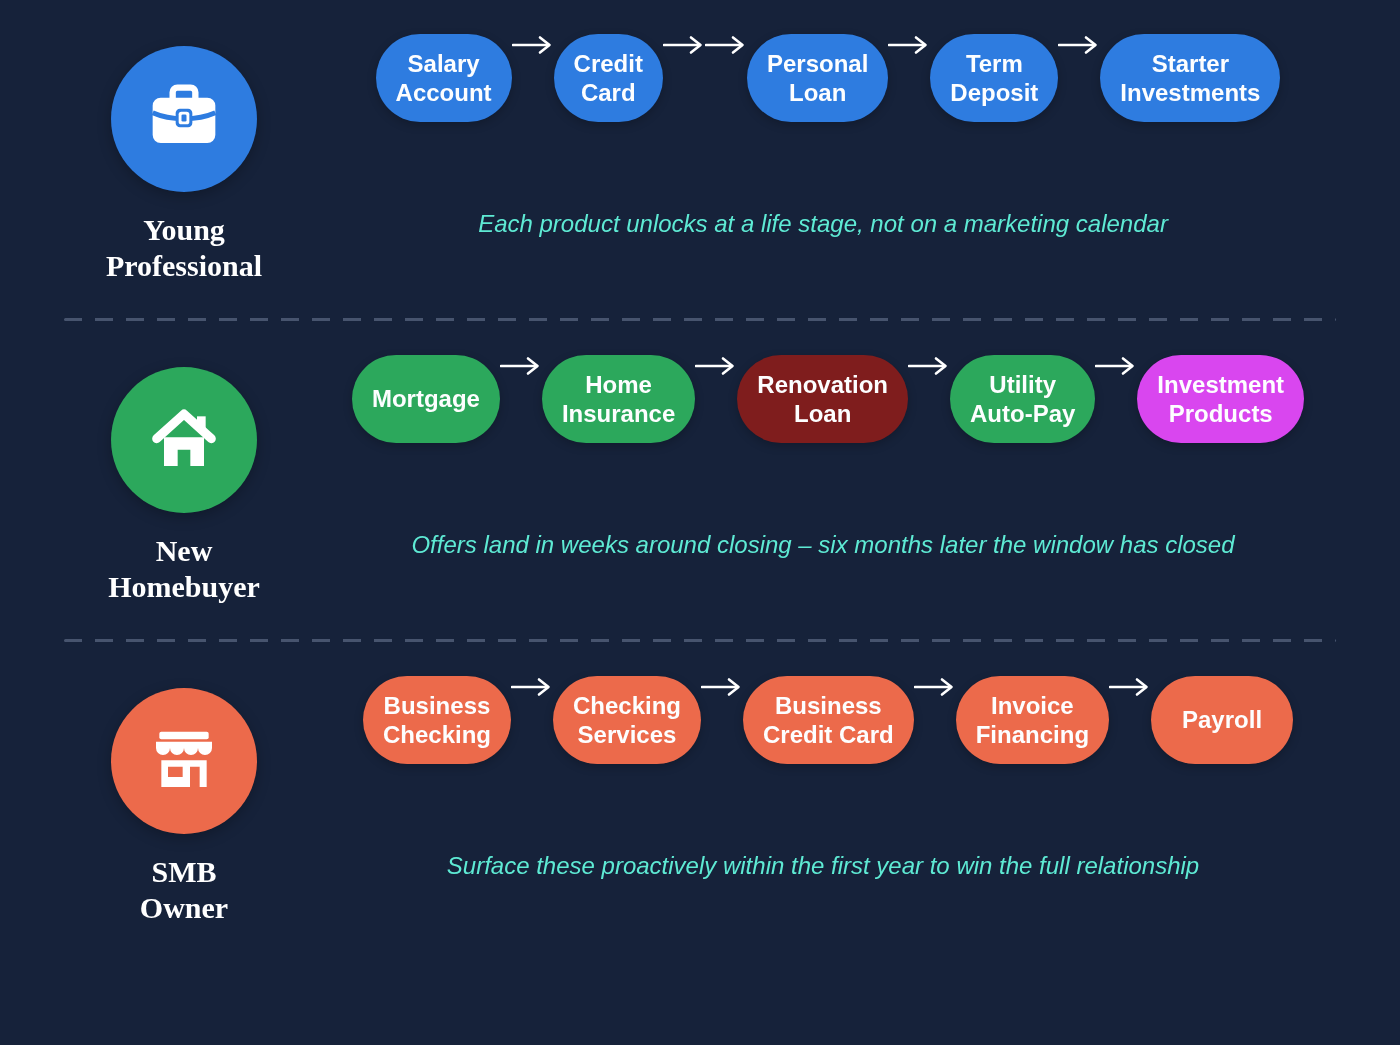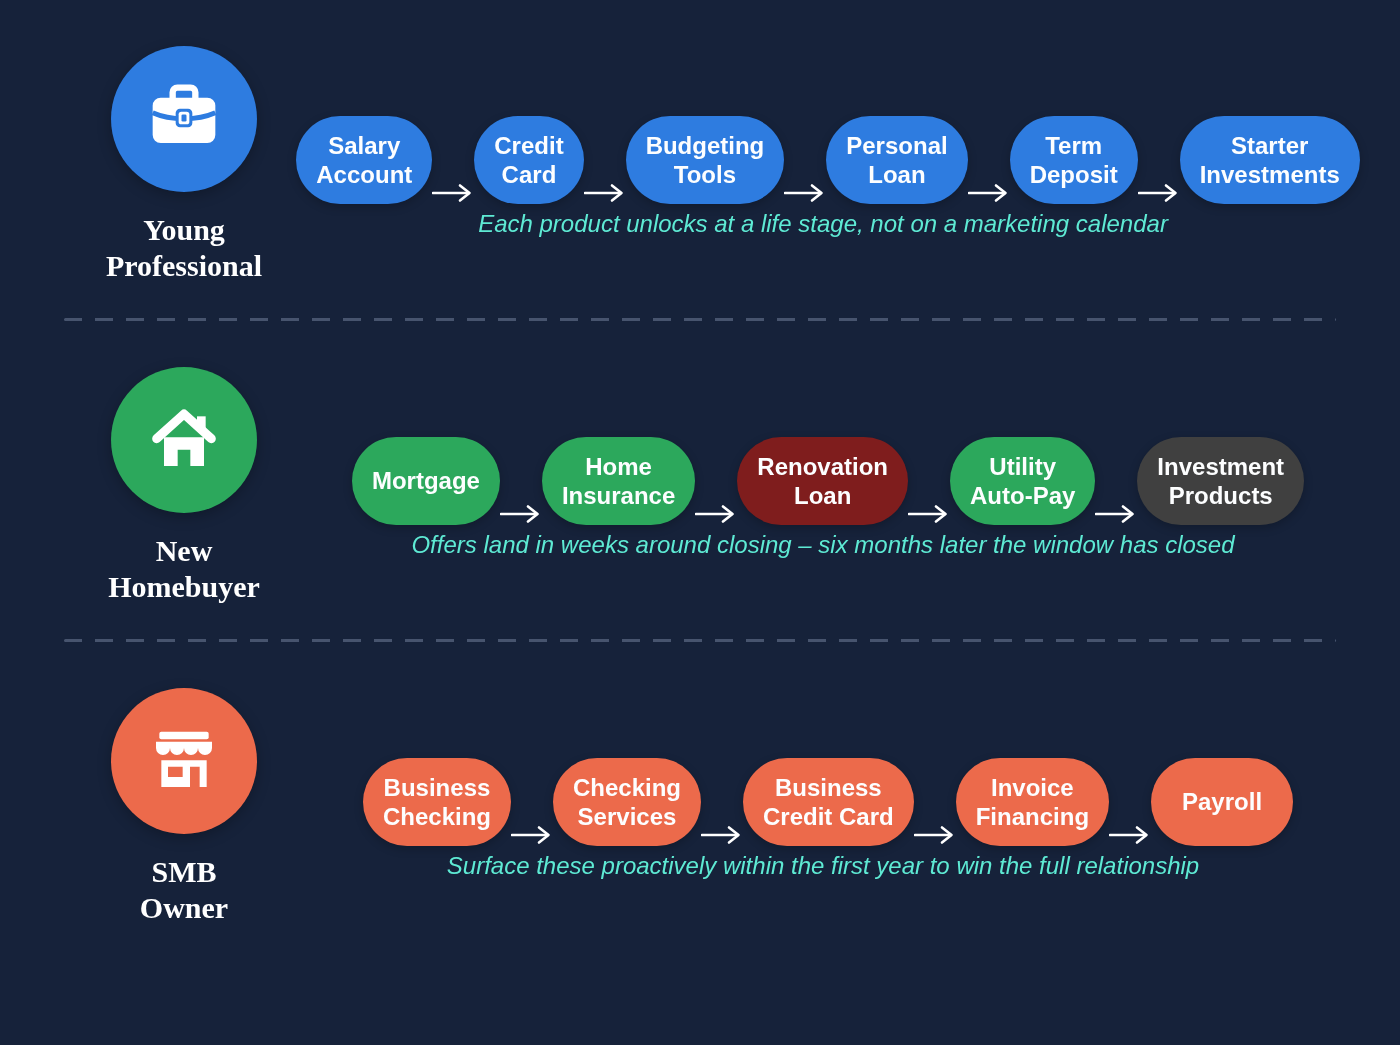--- a/index.html
+++ b/index.html
@@ -21,21 +21,21 @@
   .badge {
     width:146px; height:146px; border-radius:50%;
     display:flex; align-items:center; justify-content:center;
     box-shadow:0 4px 14px rgba(0,0,0,0.25);
   }
   .persona-name {
     color:#ffffff; font-size:30px; font-weight:bold; text-align:center;
     line-height:1.2; white-space:pre-line;
   }
   .right { flex:1; display:flex; flex-direction:column; min-width:0; }
-  .flow { min-height:170px; display:flex; align-items:flex-end; justify-content:center; }
+  .flow { min-height:170px; display:flex; align-items:flex-start; justify-content:center; }
   .pill {
     color:#fdfeff; font-weight:bold; font-size:24px; line-height:1.22;
     text-align:center; white-space:pre-line;
     display:flex; align-items:center; justify-content:center;
     min-height:88px; border-radius:44px; padding:6px 20px;
     box-sizing:border-box; flex-shrink:0;
     box-shadow:0 3px 10px rgba(0,0,0,0.22);
   }
   .row-0 .pill { min-width:108px; }
   .row-1 .pill, .row-2 .pill { min-width:142px; }
@@ -80,22 +80,20 @@
 </svg>
             </span>
             <div class="pill" style="background: rgb(46, 124, 224);">Credit
 Card</div>
             <span class="arrow">
               <svg width="42" height="22" viewBox="0 0 42 22">
   <path d="M1 11 H35" stroke="#FFFFFF" stroke-width="2.6" stroke-linecap="round"></path>
   <path d="M28 3.5 L37.5 11 L28 18.5" stroke="#FFFFFF" stroke-width="2.6" fill="none" stroke-linecap="round" stroke-linejoin="round"></path>
 </svg>
             </span>
-            <div class="pill" style="background: rgb(46, 124, 224);">Budgeting
-Tools</div>
             <span class="arrow">
               <svg width="42" height="22" viewBox="0 0 42 22">
   <path d="M1 11 H35" stroke="#FFFFFF" stroke-width="2.6" stroke-linecap="round"></path>
   <path d="M28 3.5 L37.5 11 L28 18.5" stroke="#FFFFFF" stroke-width="2.6" fill="none" stroke-linecap="round" stroke-linejoin="round"></path>
 </svg>
             </span>
             <div class="pill" style="background: rgb(46, 124, 224);">Personal
 Loan</div>
             <span class="arrow">
               <svg width="42" height="22" viewBox="0 0 42 22">
@@ -156,21 +154,21 @@
 </svg>
             </span>
             <div class="pill" style="background: rgb(44, 168, 92);">Utility
 Auto-Pay</div>
             <span class="arrow">
               <svg width="42" height="22" viewBox="0 0 42 22">
   <path d="M1 11 H35" stroke="#FFFFFF" stroke-width="2.6" stroke-linecap="round"></path>
   <path d="M28 3.5 L37.5 11 L28 18.5" stroke="#FFFFFF" stroke-width="2.6" fill="none" stroke-linecap="round" stroke-linejoin="round"></path>
 </svg>
             </span>
-            <div class="pill" style="background: #404040;">Investment
+            <div class="pill" style="background: #d946ef;">Investment
 Products</div>
           </div>
       <div class="caption">Offers land in weeks around closing – six months later the window has closed</div>
     </div>
   </section>
       <div class="divider"></div>
       <section class="row row-2">
     <div class="persona">
       <div class="badge" style="background: rgb(236, 106, 75);">
             <svg width="80" height="80" viewBox="0 0 24 24">

